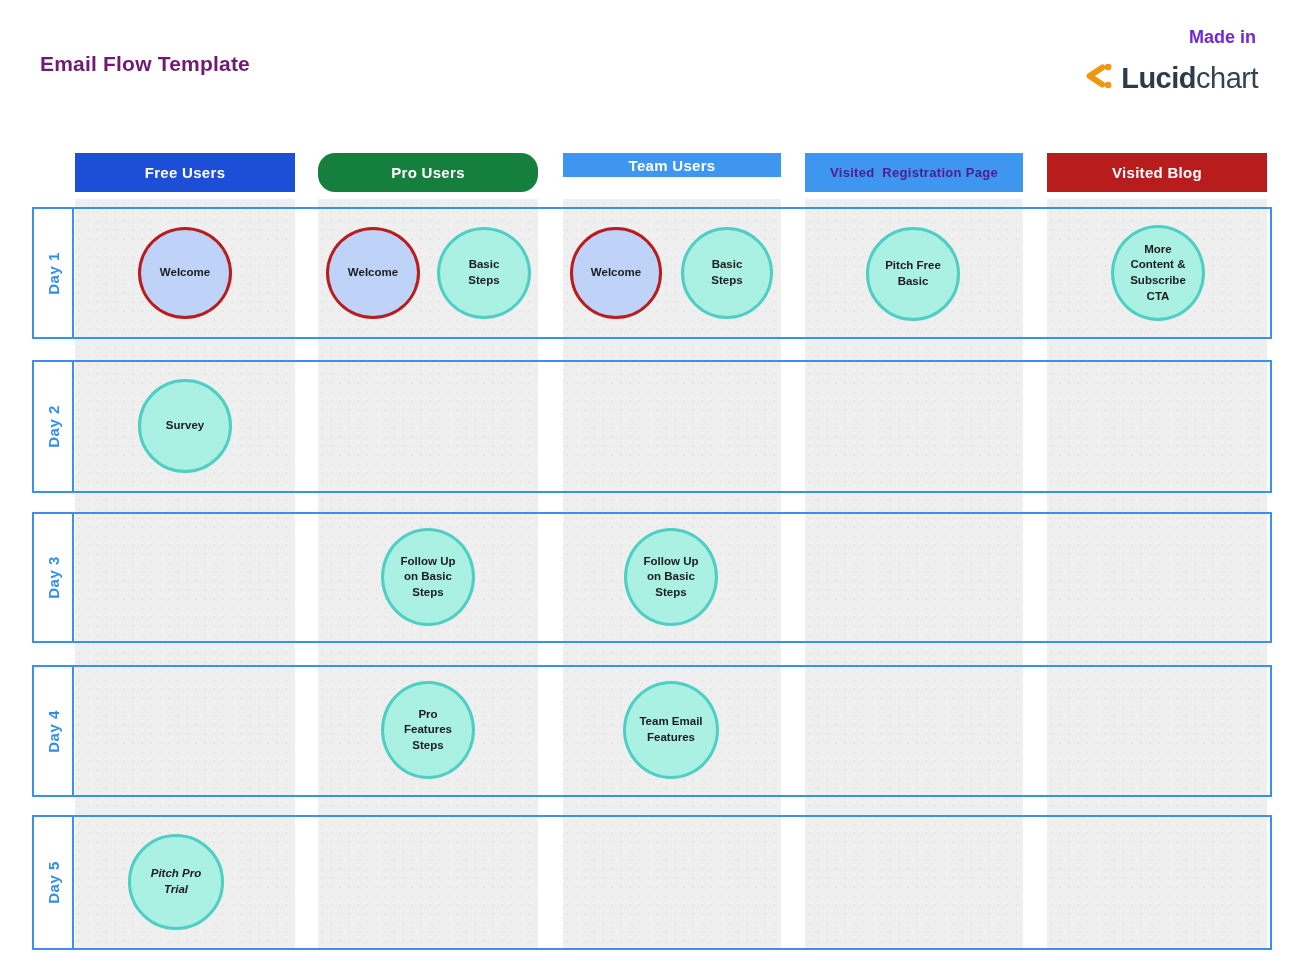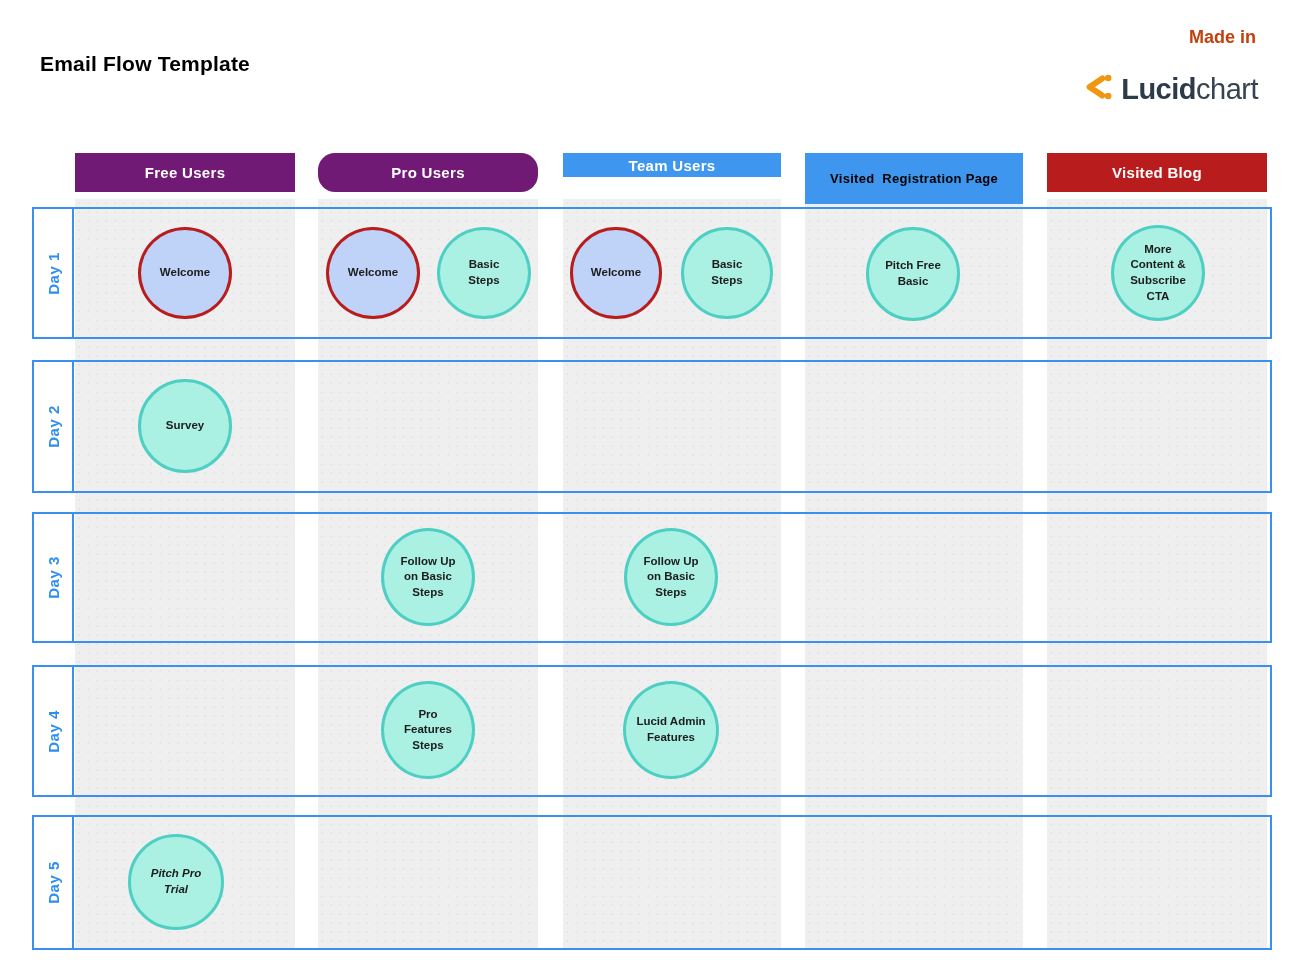--- a/index.html
+++ b/index.html
@@ -14,34 +14,34 @@
     height: 979px;
     background: #ffffff;
     overflow: hidden;
   }
   .page-title {
     position: absolute;
     left: 40px;
     top: 52px;
     font-size: 21px;
     font-weight: bold;
-    color: #000000;
+    color: #701a75;
     letter-spacing: 0.2px;
   }
   .logo-block {
     position: absolute;
     top: 27px;
     right: 42px;
     text-align: right;
   }
   .made-in {
     font-size: 18px;
     font-weight: bold;
-    color: #c2410c;
-    margin-bottom: 22px;
+    color: #6d28d9;
+    margin-bottom: 11px;
     padding-right: 2px;
   }
   .brand-row {
     display: flex;
     align-items: center;
     justify-content: space-between;
     gap: 7px;
   }
   .brand-text {
     font-size: 29px;
@@ -143,27 +143,27 @@
           <circle cx="26.5" cy="7.5" r="3.1" fill="#f09712"></circle>
           <circle cx="26.5" cy="24.5" r="3.1" fill="#f09712"></circle>
         </svg>
       </span>
       <span class="brand-text"><span class="brand-bold">Lucid</span><span class="brand-light">chart</span></span>
     </div>
   </div>
 
   <div class="diagram" id="diagram">
       <div class="strip" style="left: 75px; top: 199px; width: 220px; height: 751px; background-color: rgb(239, 239, 239);"></div>
-      <div class="col-header" style="left: 75px; top: 153px; width: 220px; height: 39px; background: #701a75; color: rgb(255, 255, 255);">Free Users</div>
+      <div class="col-header" style="left: 75px; top: 153px; width: 220px; height: 39px; background: #1d4ed8; color: rgb(255, 255, 255);">Free Users</div>
       <div class="strip" style="left: 318px; top: 199px; width: 220px; height: 751px; background-color: rgb(239, 239, 239);"></div>
-      <div class="col-header" style="left: 318px; top: 153px; width: 220px; height: 39px; background: #701a75; color: rgb(255, 255, 255); border-radius: 17px;">Pro Users</div>
+      <div class="col-header" style="left: 318px; top: 153px; width: 220px; height: 39px; background: #15803d; color: rgb(255, 255, 255); border-radius: 17px;">Pro Users</div>
       <div class="strip" style="left: 563px; top: 199px; width: 218px; height: 751px; background-color: rgb(239, 239, 239);"></div>
       <div class="col-header" style="left: 563px; top: 153px; width: 218px; height: 24px; background: rgb(62, 150, 238); color: rgb(255, 255, 255);">Team Users</div>
       <div class="strip" style="left: 805px; top: 199px; width: 218px; height: 751px; background-color: rgb(239, 239, 239);"></div>
-      <div class="col-header small" style="left: 805px; top: 153px; width: 218px; height: 51px; background: rgb(62, 150, 238); color: #000000;">Visited  Registration Page</div>
+      <div class="col-header small" style="left: 805px; top: 153px; width: 218px; height: 39px; background: rgb(62, 150, 238); color: #4c1d95;">Visited  Registration Page</div>
       <div class="strip" style="left: 1047px; top: 199px; width: 220px; height: 751px; background-color: rgb(239, 239, 239);"></div>
       <div class="col-header" style="left: 1047px; top: 153px; width: 220px; height: 39px; background: #b91c1c; color: rgb(255, 255, 255);">Visited Blog</div>
       <div class="row-band" style="left: 32px; top: 207px; width: 1240px; height: 132px; border-color: rgb(58, 144, 238);">
         <div class="day-cell" style="border-right-color: rgb(58, 144, 238);">
           <div class="day-label" style="color: rgb(46, 142, 240);">Day 1</div>
         </div>
       </div>
       <div class="row-band" style="left: 32px; top: 360px; width: 1240px; height: 133px; border-color: rgb(58, 144, 238);">
         <div class="day-cell" style="border-right-color: rgb(58, 144, 238);">
           <div class="day-label" style="color: rgb(46, 142, 240);">Day 2</div>
@@ -200,19 +200,19 @@
 CTA</div>
       <div class="node action" style="left: 381px; top: 528px; width: 94px; height: 98px;">Follow Up
 on Basic
 Steps</div>
       <div class="node action" style="left: 624px; top: 528px; width: 94px; height: 98px;">Follow Up
 on Basic
 Steps</div>
       <div class="node action" style="left: 381px; top: 681px; width: 94px; height: 98px;">Pro
 Features
 Steps</div>
-      <div class="node action" style="left: 623px; top: 681px; width: 96px; height: 98px;">Lucid Admin
+      <div class="node action" style="left: 623px; top: 681px; width: 96px; height: 98px;">Team Email
 Features</div>
       <div class="node action" style="left: 128px; top: 834px; width: 96px; height: 96px; font-style: italic;">Pitch Pro
 Trial</div>
     </div>
 
 </div>
 
 </body></html>

